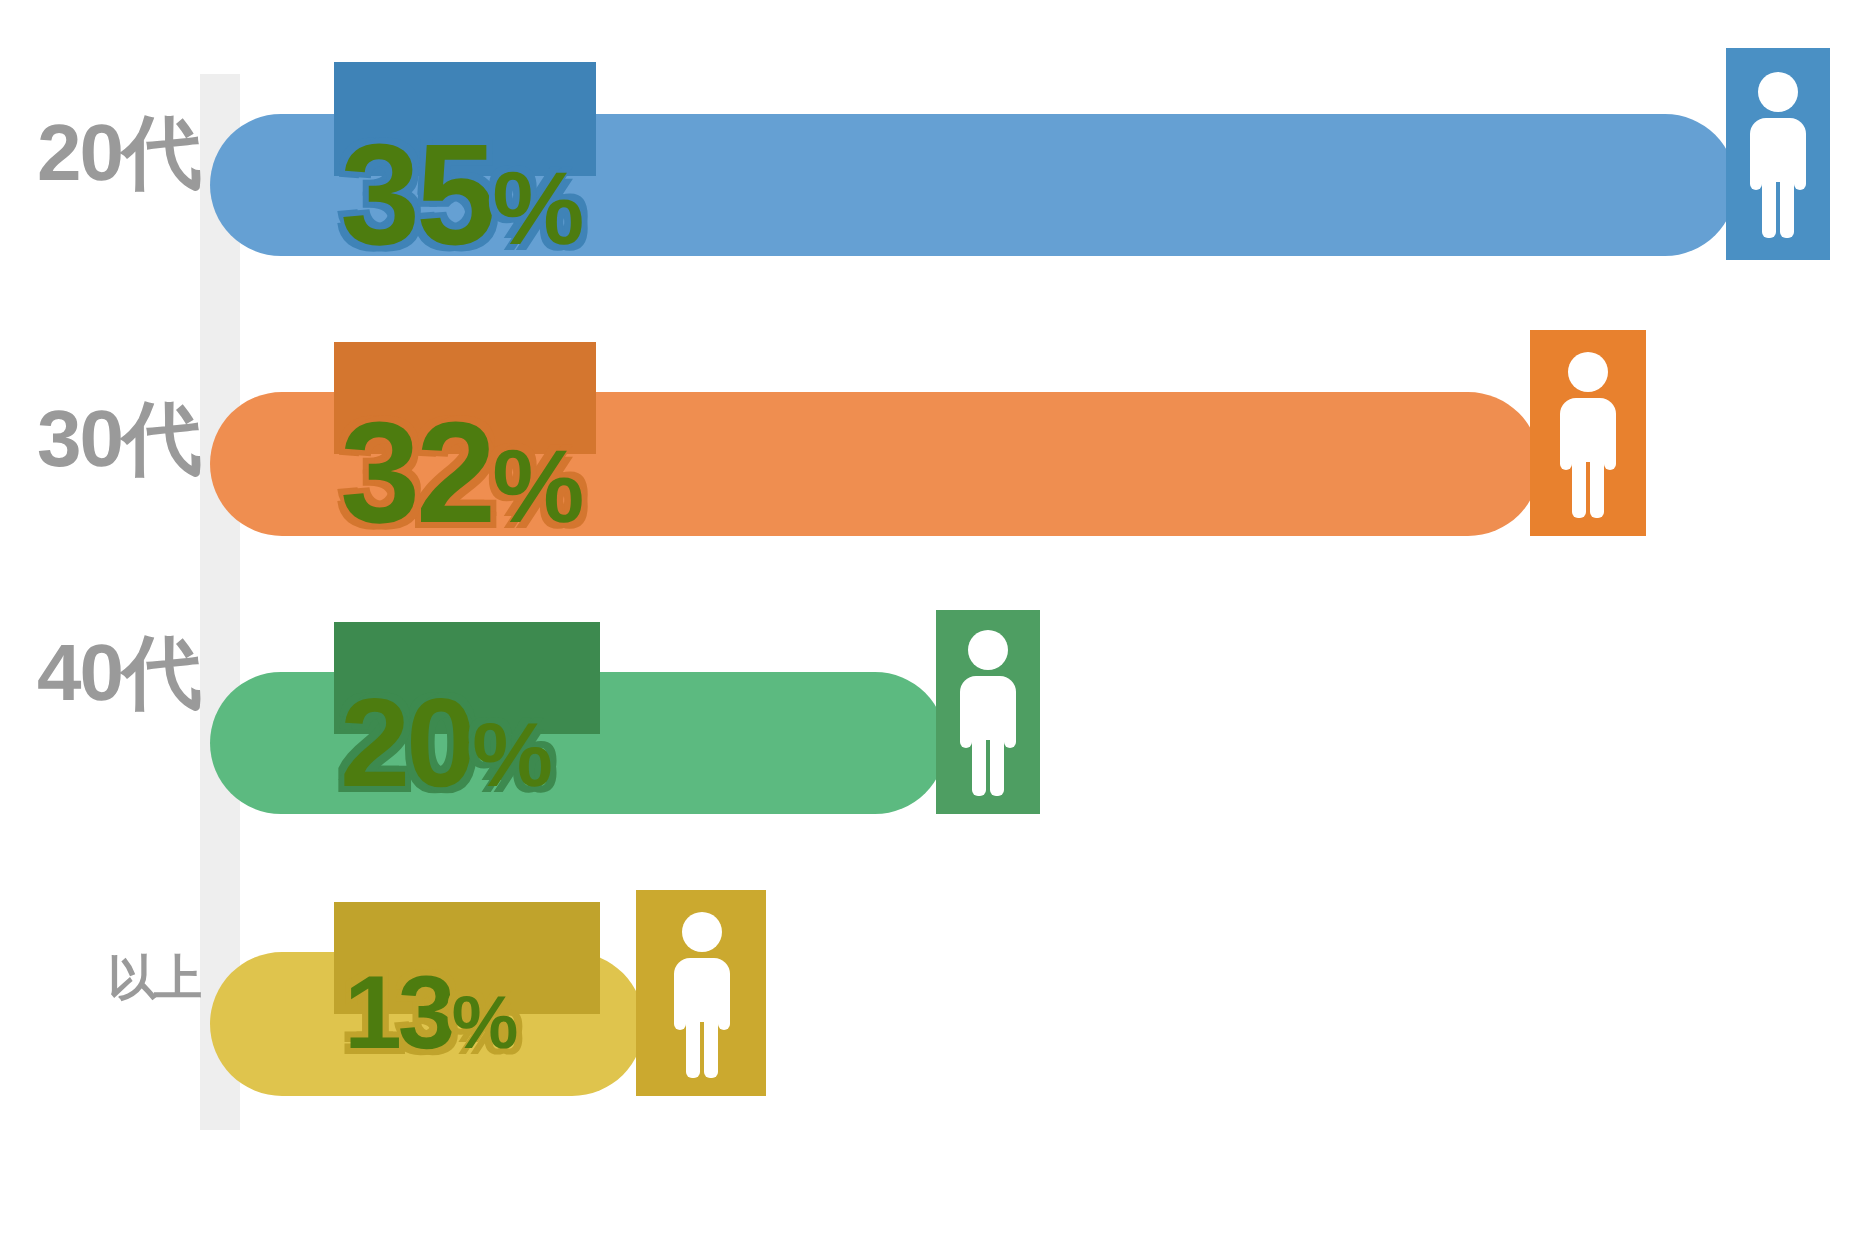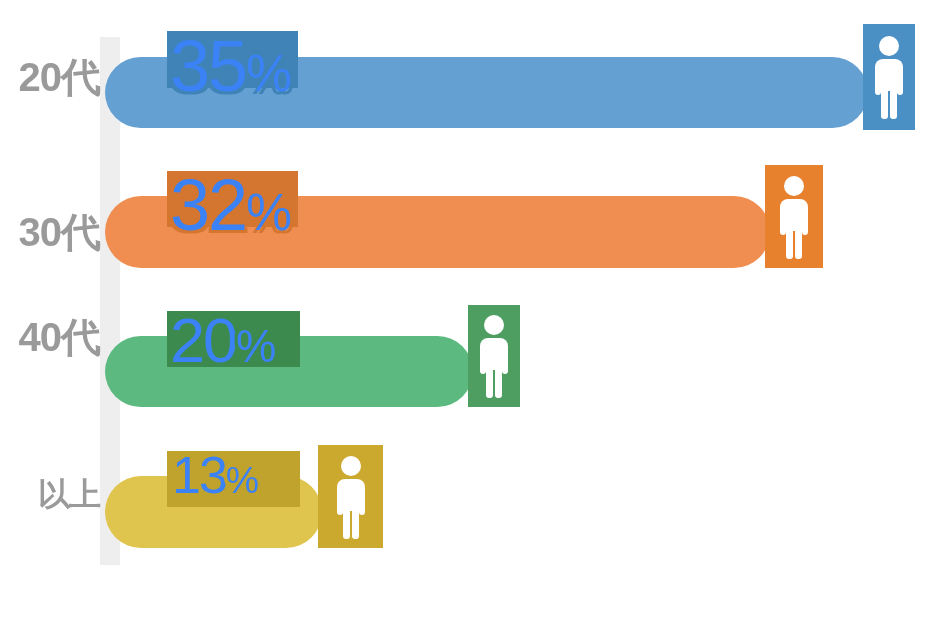--- a/index.html
+++ b/index.html
@@ -46,21 +46,21 @@
     line-height: 1;
     letter-spacing: -1px;
     user-select: none;
   }
   .cat-label .line1 {
     display: block;
     font-size: 40px;
   }
   .cat-label .line2 {
     display: block;
-    font-size: 32px;
+    font-size: 24px;
     margin-top: 4px;
   }
 
   
   .bar {
     position: absolute;
     left: 105px;
     border-radius: 36px;
   }
 
@@ -74,26 +74,27 @@
   .icon-square svg {
     display: block;
   }
 
   
   .value-plate {
     position: absolute;
   }
   .value-text {
     position: absolute;
-    color: #3b82f6;
-    font-weight: normal;
+    color: #4d7c0f;
+    font-weight: bold;
     line-height: 1;
     white-space: nowrap;
     letter-spacing: -2px;
     user-select: none;
+    margin-top: 32px;
   }
   .value-text .pct {
     font-size: 0.72em;
     letter-spacing: -1px;
   }
 </style>
 </head>
 <body>
 
 <div id="chart-root">
@@ -121,21 +122,21 @@
         <rect x="4" y="36" width="6" height="24" rx="3" fill="#ffffff"></rect>
         <rect x="26" y="36" width="6" height="24" rx="3" fill="#ffffff"></rect>
         <rect x="10" y="50" width="7" height="34" rx="3" fill="#ffffff"></rect>
         <rect x="19" y="50" width="7" height="34" rx="3" fill="#ffffff"></rect>
       </svg>
     </div>
   </div>
 
   <div class="row" style="top:0;height:150px;">
 
-    <div class="cat-label" style="top:212px;">
+    <div class="cat-label" style="top:200px;">
       <span class="line1">30代</span>
     </div>
 
     <div class="bar" style="top:196px;height:72px;width:665px;background:#ef8e50;"></div>
 
     <div class="value-plate" style="left:167px;top:171px;width:131px;height:56px;background:#d4762f;"></div>
 
     <div class="value-text" style="left:170px;top:169px;font-size:72px;text-shadow:3px 3px 0 #d4762f,-3px 3px 0 #d4762f,3px -3px 0 #d4762f,-3px -3px 0 #d4762f;text-align:right;">
       <span>32</span><span class="pct">%</span>
     </div>

